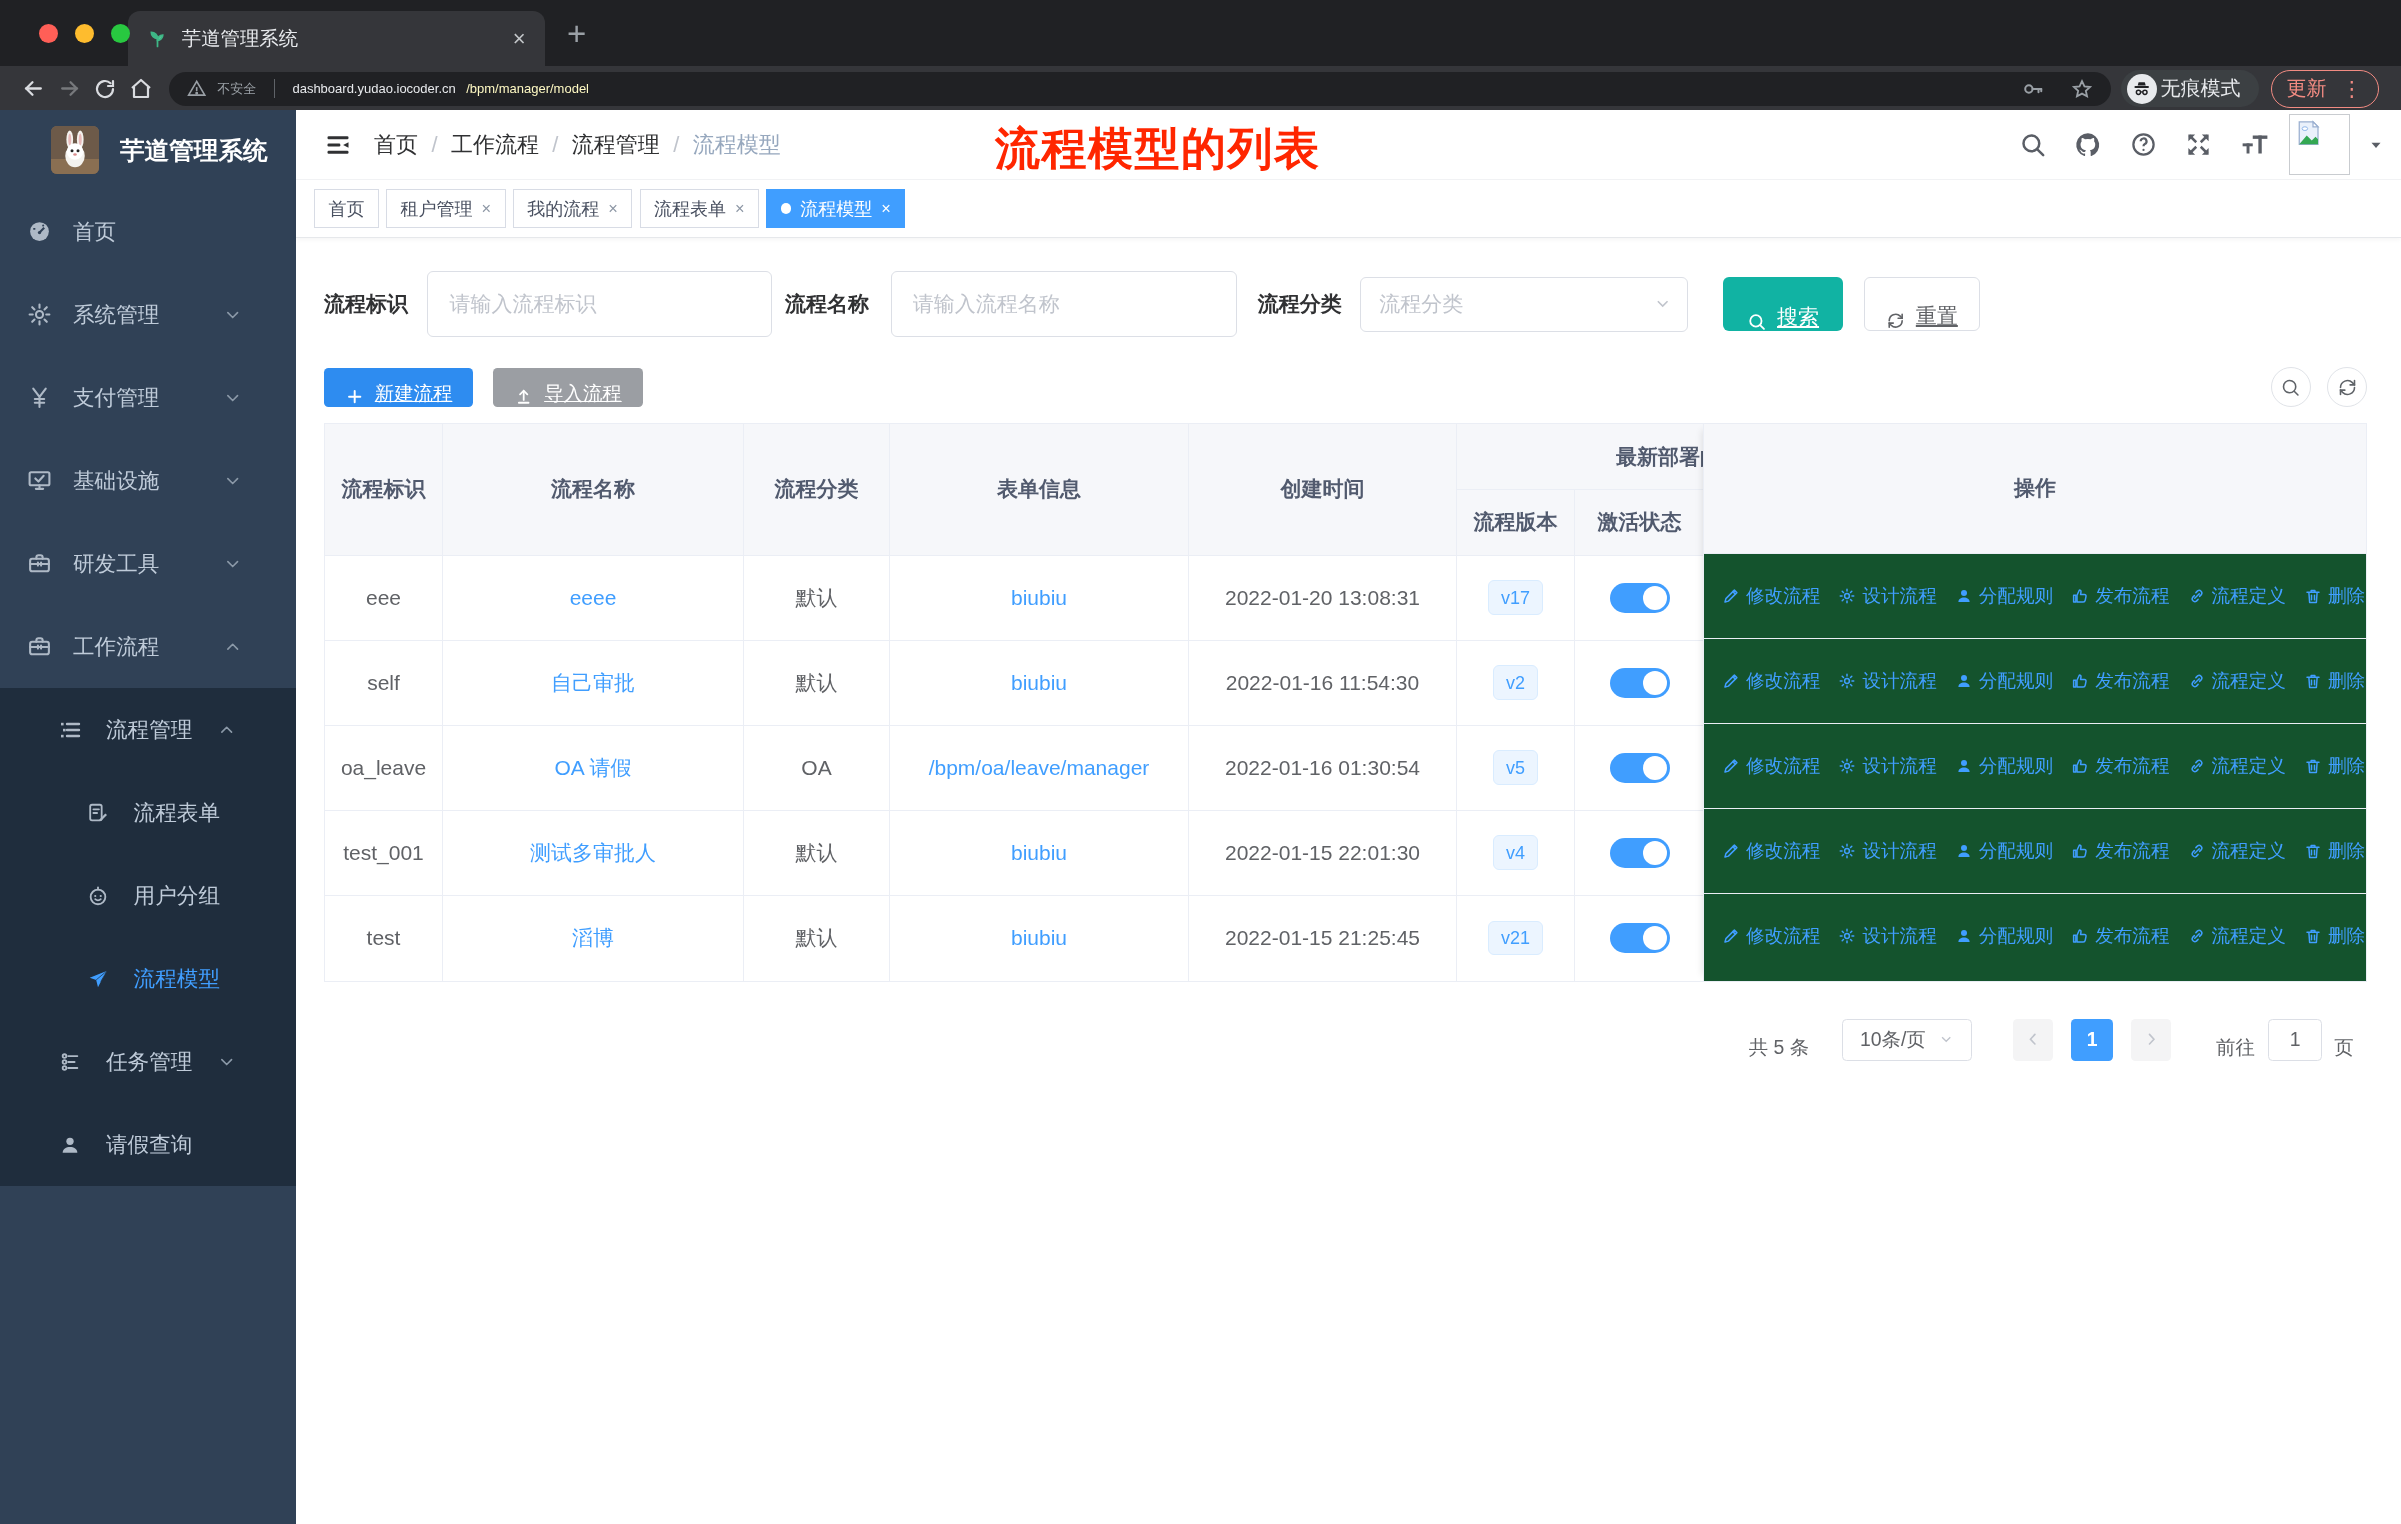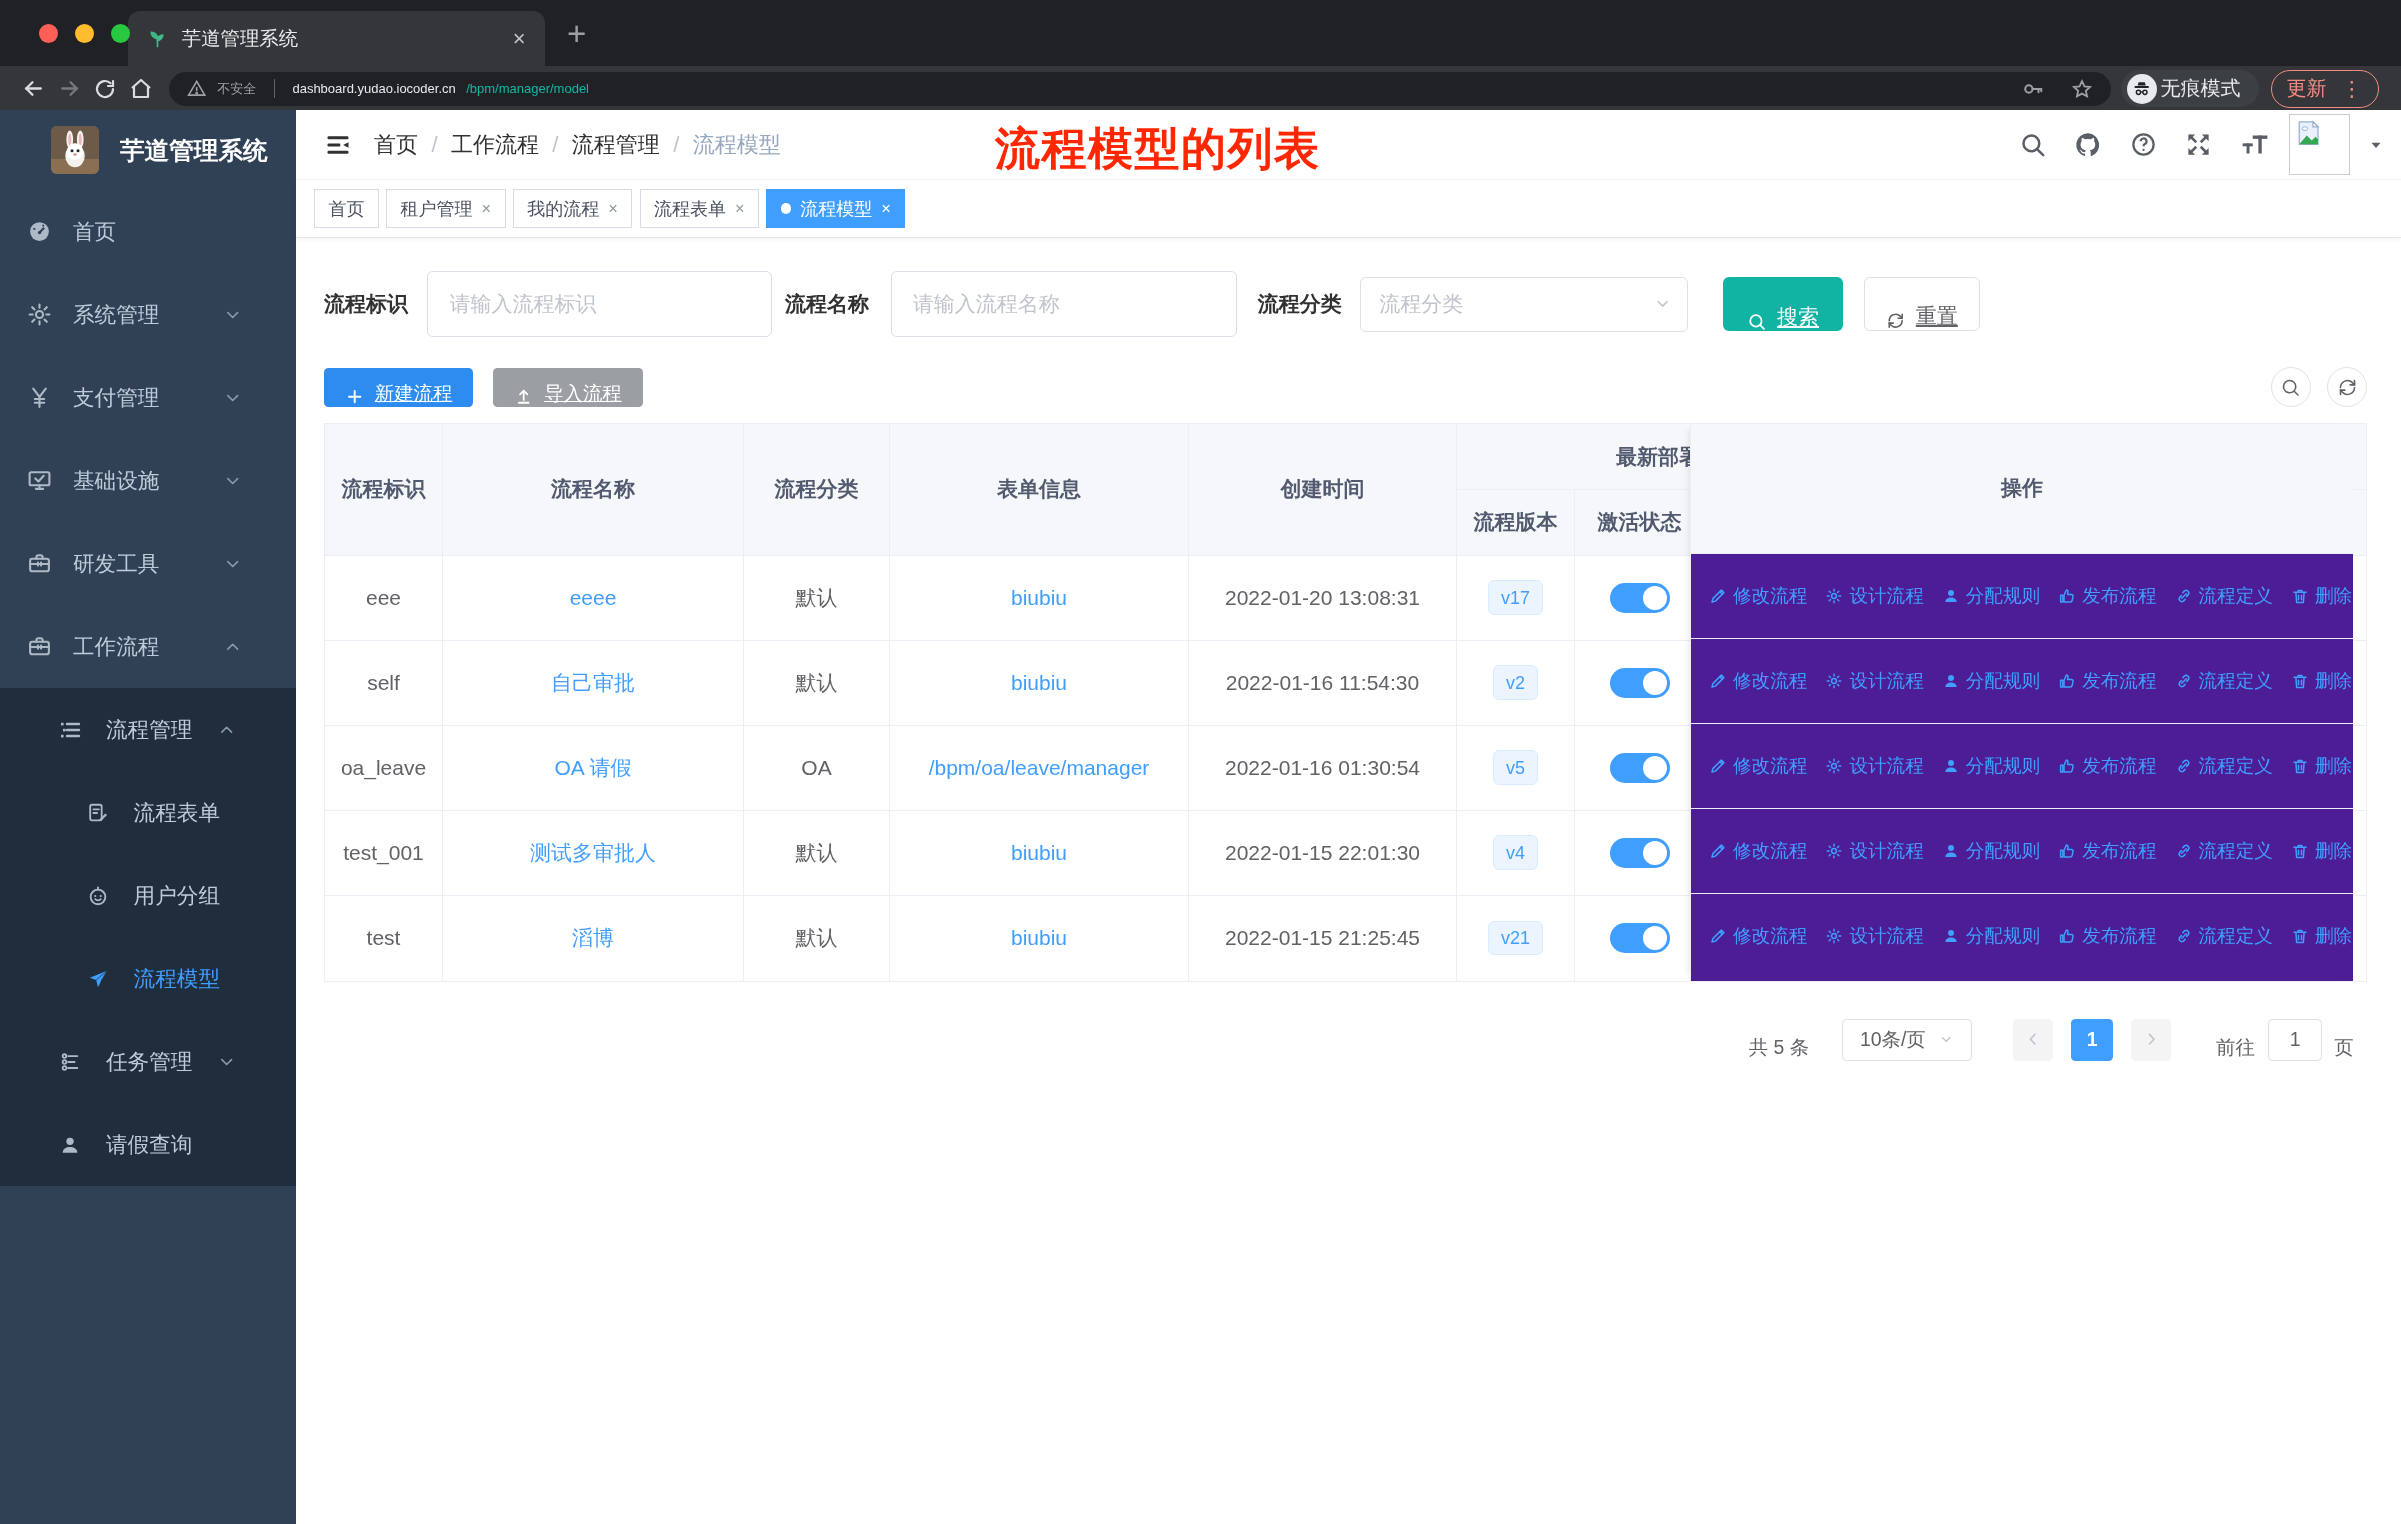--- a/index.html
+++ b/index.html
@@ -17,21 +17,21 @@
   .tab { margin-left:128px; width:417px; height:55px; background:#35363A; border-radius:12px 12px 0 0;
     display:flex; align-items:center; padding:0 19.4px; color:#E8EAED; font-size:19.4px; gap:13.4px; }
   .tab-title { flex:1; white-space:nowrap; overflow:hidden; }
   .tab-close { color:#C3C6C9; font-size:22px; }
   .newtab { color:#9AA0A6; font-size:33px; margin:0 0 13.4px 22px; font-weight:300; }
   .nav-toolbar { height:45px; background:#35363A; display:flex; align-items:center; padding:0 15px; }
   .navbtn { width:36px; color:#DADCE0; } .navbtn.dim { color:#77797c; }
   .urlpill { flex:1; height:34px; background:#202124; border-radius:17px; margin:0 10.4px;
     display:flex; align-items:center; padding:0 18px; color:#9AA0A6; font-size:13px; gap:10.4px; }
   .url-div { width:0.7px; height:19.4px; background:#5F6368; margin:0 7.4px; }
-  .url-host { color:#E8EAED; } .url-path { color:#14b8a6; }
+  .url-host { color:#E8EAED; } .url-path { color:#fef9c3; }
   .url-spacer { flex:1; }
   .incog { display:flex; align-items:center; gap:4px; background:#3C4043; border-radius:19.4px;
     padding:3.7px 18px 3.7px 5.2px; color:#E8EAED; font-size:20px; margin-right:12px; }
   .incog-circle { width:30px; height:30px; border-radius:50%; background:#E8EAED; color:#202124;
     display:flex; align-items:center; justify-content:center; }
   .updatebtn { display:flex; align-items:center; gap:15px; border:1.5px solid #F28B82; border-radius:19.4px;
     color:#F28B82; font-size:20px; padding:4.5px 15px; margin-right:7.4px; }
   .dots { font-size:21px; letter-spacing:0; }
 
   
@@ -117,21 +117,21 @@
   .tr:last-child { border-bottom:none; }
   .td { display:flex; align-items:center; justify-content:center; border-right:0.7px solid #EBEEF5; overflow:hidden; }
   .td:last-child { border-right:none; }
   a.cell-link { color:#409EFF; text-decoration:none; font-weight:500; cursor:pointer; }
   .badge { background:#ECF5FF; border:0.7px solid #D9ECFF; color:#409EFF; border-radius:6px;
     padding:7.4px 12px; font-size:18px; line-height:1; }
   .switch { width:60px; height:30px; background:#409EFF; border-radius:15px; position:relative; cursor:pointer; }
   .switch::after { content:""; position:absolute; right:3px; top:3px; width:24px; height:24px;
     border-radius:50%; background:#fff; }
 
-  .ops-col { position:absolute; top:0; right:13px; width:663px; height:100%; background:#4c1d95;
+  .ops-col { position:absolute; top:0; right:0; width:663px; height:100%; background:#14532d;
     border-left:0.7px solid #EBEEF5; box-shadow:-7.4px 0 7.4px -6px rgba(0,0,0,0.10); }
   .ops-head { height:130px; background:#F6F7FA; display:flex; align-items:center; justify-content:center;
     color:#515A6E; font-weight:bold; border-bottom:0.7px solid #EBEEF5; }
   .ops-row { height:85px; border-bottom:0.7px solid #EBEEF5; display:flex; align-items:center;
     padding:0 18px; gap:18px; }
   .ops-row:last-child { border-bottom:none; }
   .op { display:flex; align-items:center; gap:6px; color:#409EFF; font-size:18.6px; white-space:nowrap;
     text-decoration:none; cursor:pointer; }
   .op .icn { width:18px; }
 

